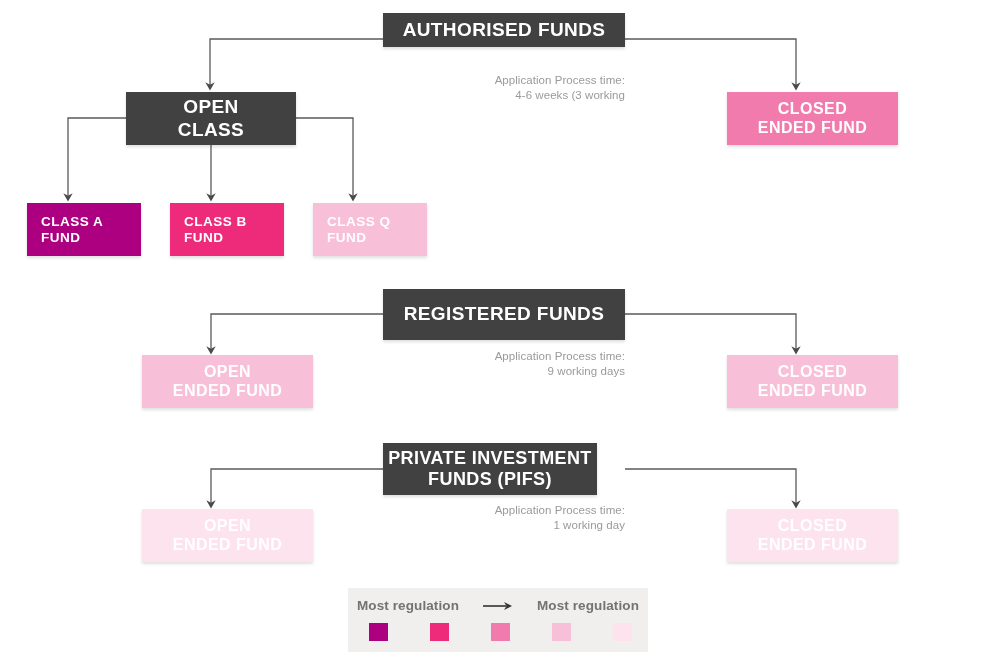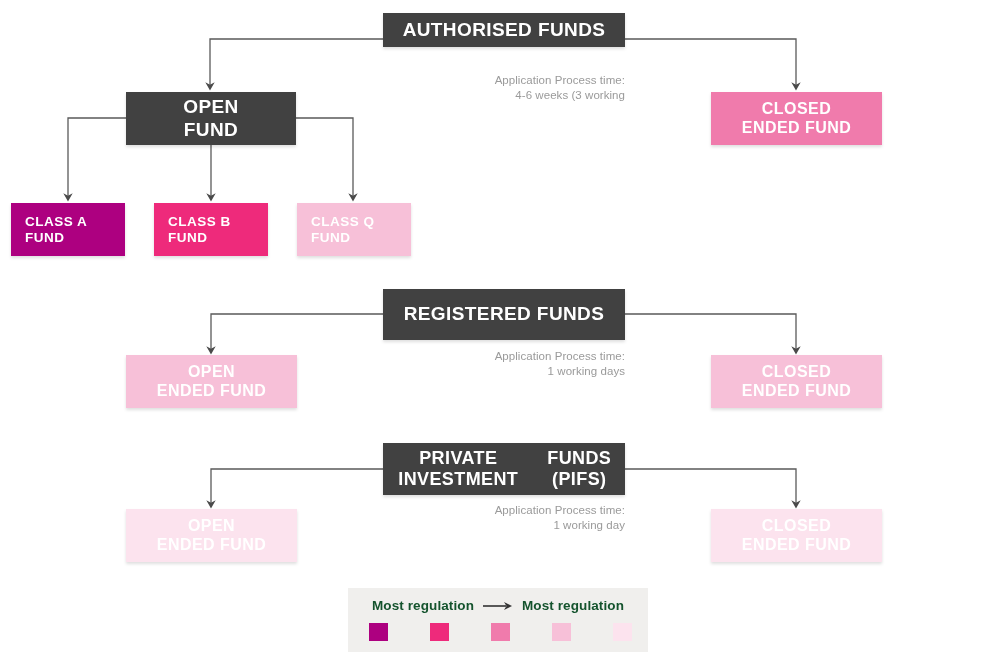--- a/index.html
+++ b/index.html
@@ -33,20 +33,21 @@
     font-size:19px;
     font-weight:700;
     letter-spacing:.4px;
   }
   .node.dark.small{font-size:18px;}
   .node.pink{
     color:#ffffff;
     font-weight:700;
     font-size:16px;
     letter-spacing:.45px;
+    margin-left:16px;
   }
   .node.chip{
     font-size:13.5px;
     font-weight:700;
     letter-spacing:.5px;
     justify-content:flex-start;
     padding-left:14px;
     text-align:left;
   }
 
@@ -74,24 +75,24 @@
     left:348px;top:588px;
     width:300px;height:64px;
     background:#f0efed;
     box-sizing:border-box;
     padding-top:10px;
   }
   #legend-caption{
     display:flex;
     align-items:center;
     justify-content:center;
-    gap:9px;
+    gap:24px;
     font-size:13.5px;
     font-weight:700;
-    color:#14532d;
+    color:#737373;
     letter-spacing:.1px;
   }
   #legend-caption .lg-arrow{
     display:inline-block;
     width:30px;height:12px;
     position:relative;
   }
   #swatches{
     position:relative;
     margin-top:10px;
@@ -140,21 +141,21 @@
     <span>AUTHORISED FUNDS</span>
   </div>
 
   <div class="caption" style="left:383px;top:73px;width:242px;">
     <div>Application Process time:</div>
     <div>4-6 weeks (3 working</div>
   </div>
 
   <div class="node dark" style="left:126px;top:92px;width:170px;height:53px;flex-direction:column;">
     <span>OPEN</span>
-    <span>FUND</span>
+    <span>CLASS</span>
   </div>
 
   <div class="node pink" style="left:711px;top:92px;width:171px;height:53px;flex-direction:column;background:#F07BAC;">
     <span>CLOSED</span>
     <span>ENDED FUND</span>
   </div>
 
   <div class="node pink chip" style="left:11px;top:203px;width:114px;height:53px;background:#AD0080;">
     <span>CLASS A FUND</span>
   </div>
@@ -166,34 +167,34 @@
   <div class="node pink chip" style="left:297px;top:203px;width:114px;height:53px;background:#F7C0D8;">
     <span>CLASS Q FUND</span>
   </div>
 
   <div class="node dark" style="left:383px;top:289px;width:242px;height:51px;">
     <span>REGISTERED FUNDS</span>
   </div>
 
   <div class="caption" style="left:383px;top:349px;width:242px;">
     <div>Application Process time:</div>
-    <div>1 working days</div>
+    <div>9 working days</div>
   </div>
 
   <div class="node pink" style="left:126px;top:355px;width:171px;height:53px;flex-direction:column;background:#F7C0D8;">
     <span>OPEN</span>
     <span>ENDED FUND</span>
   </div>
 
   <div class="node pink" style="left:711px;top:355px;width:171px;height:53px;flex-direction:column;background:#F7C0D8;">
     <span>CLOSED</span>
     <span>ENDED FUND</span>
   </div>
 
-  <div class="node dark small" style="left:383px;top:443px;width:242px;height:52px;flex-direction:row;">
+  <div class="node dark small" style="left:383px;top:443px;width:214px;height:52px;flex-direction:column;">
     <span>PRIVATE INVESTMENT</span>
     <span>FUNDS (PIFS)</span>
   </div>
 
   <div class="caption" style="left:383px;top:503px;width:242px;">
     <div>Application Process time:</div>
     <div>1 working day</div>
   </div>
 
   <div class="node pink" style="left:126px;top:509px;width:171px;height:53px;flex-direction:column;background:#FCE3EE;">

